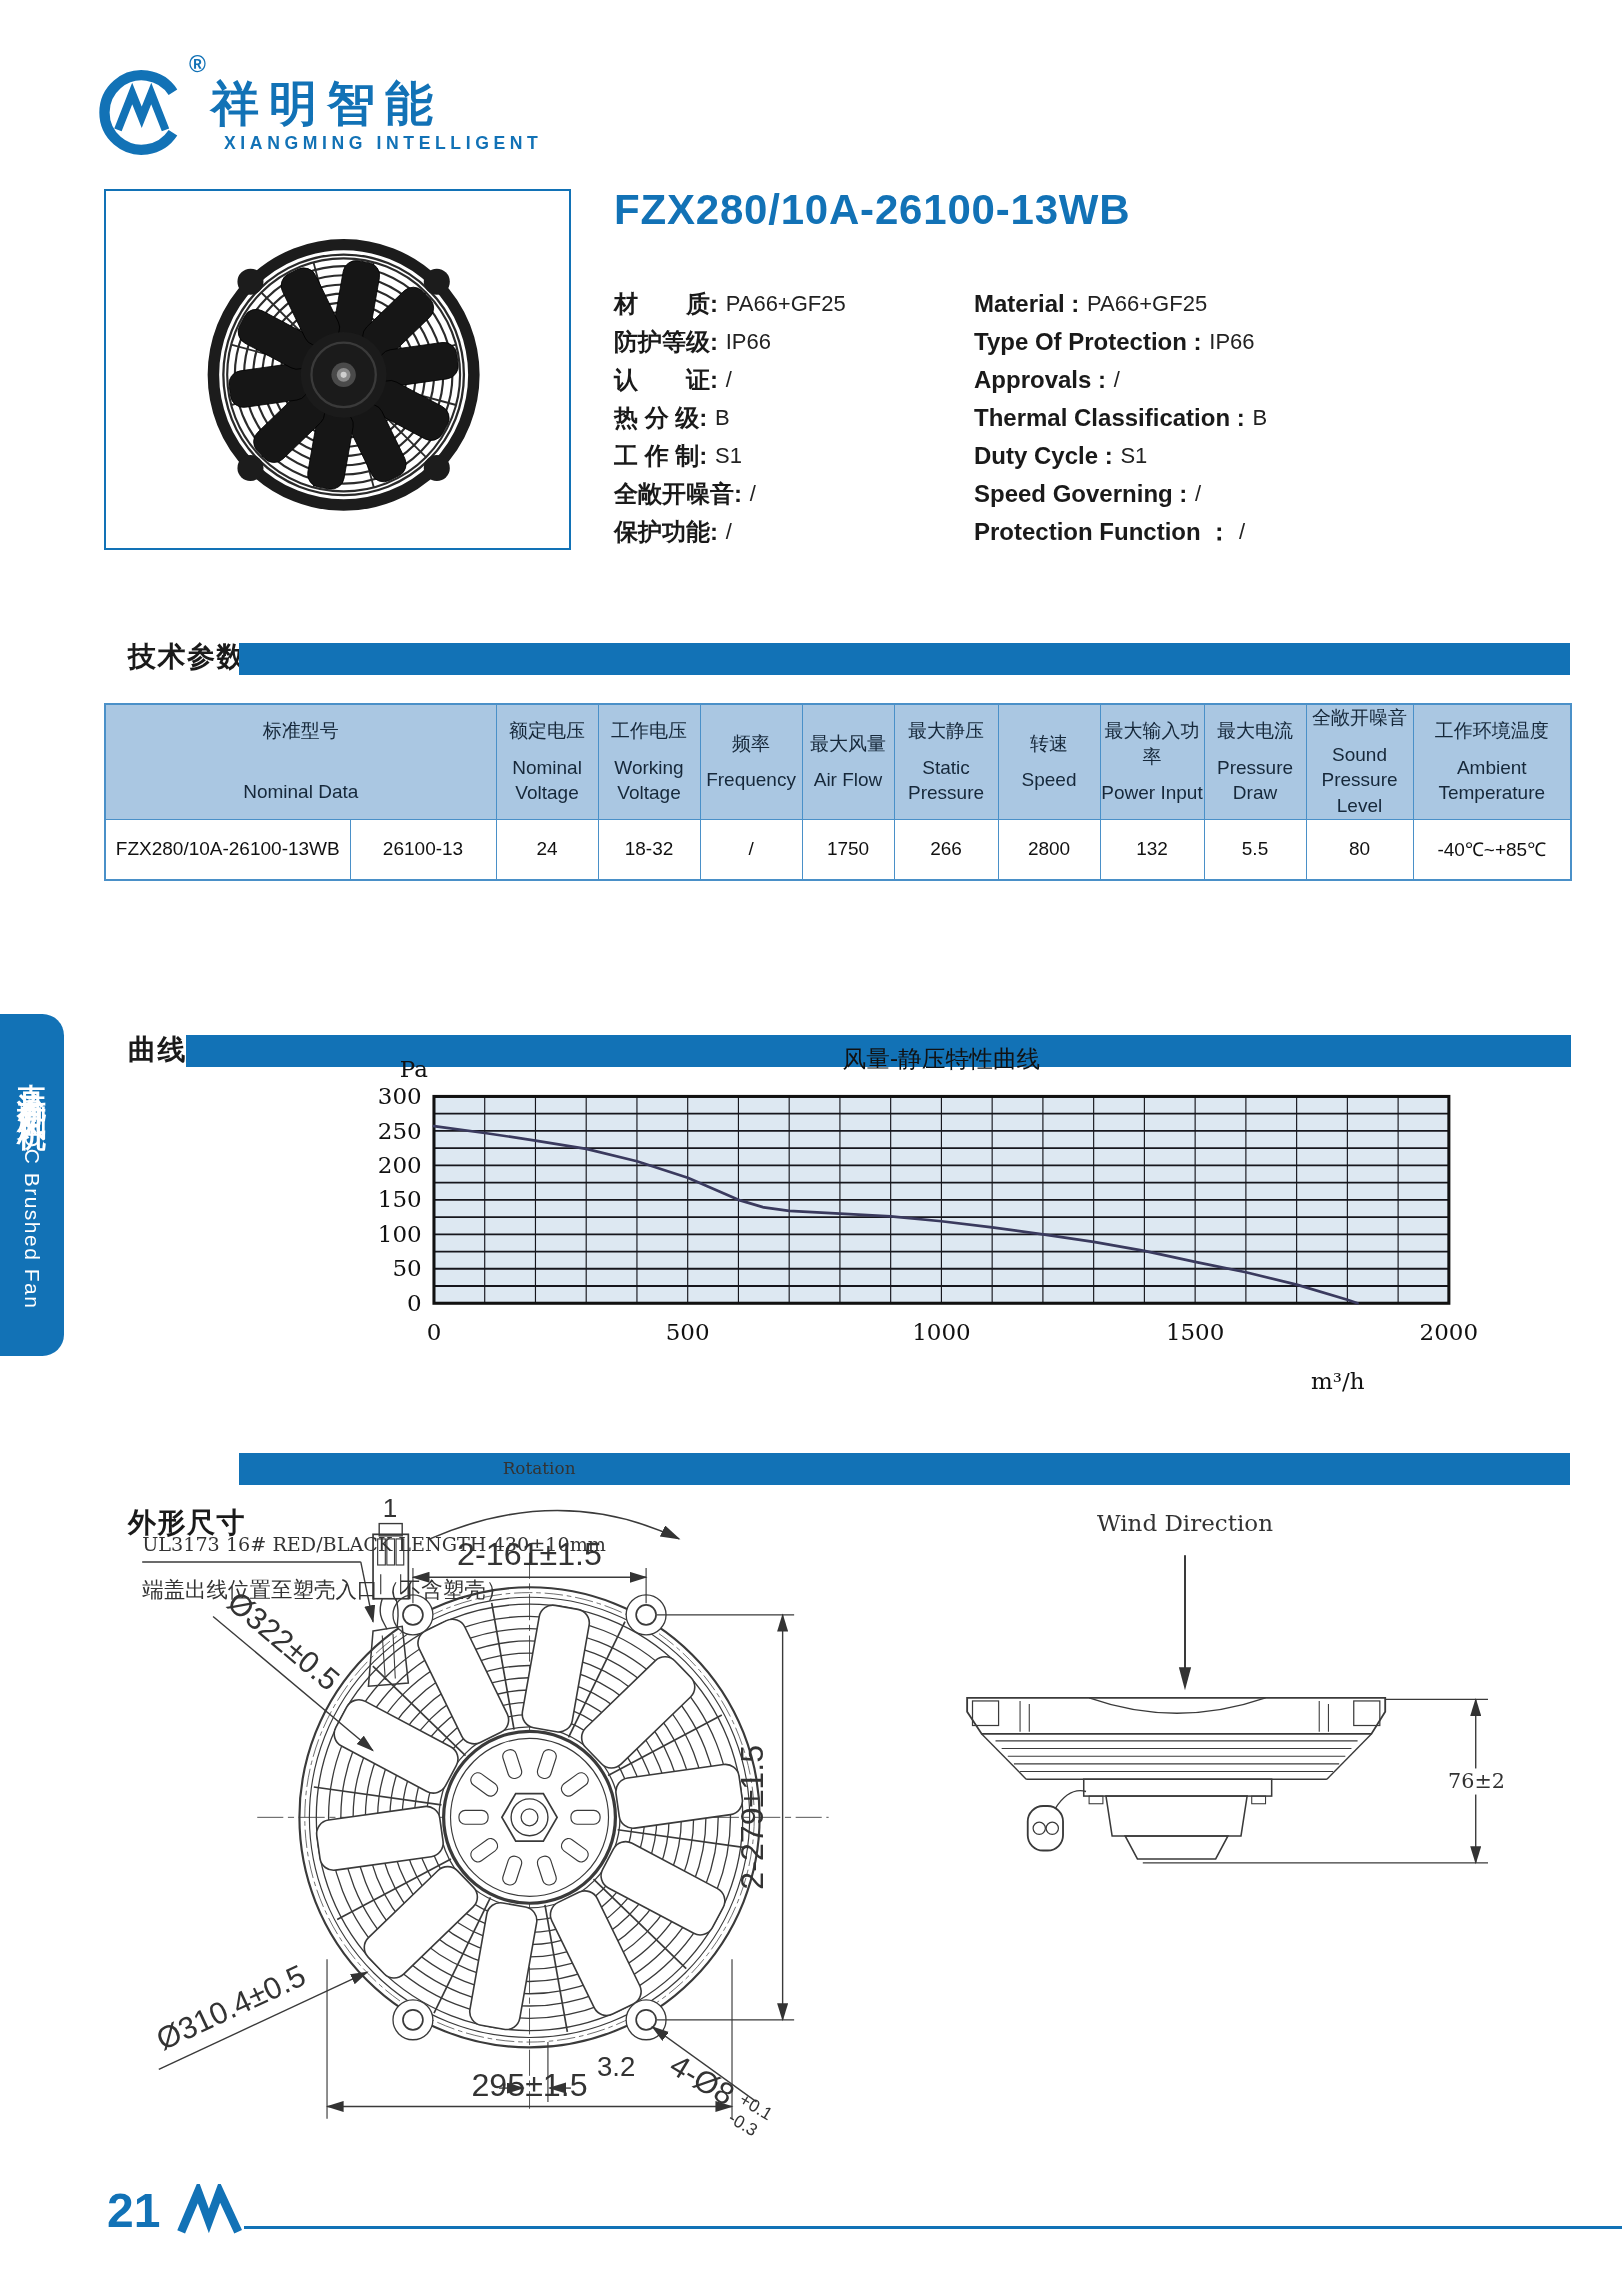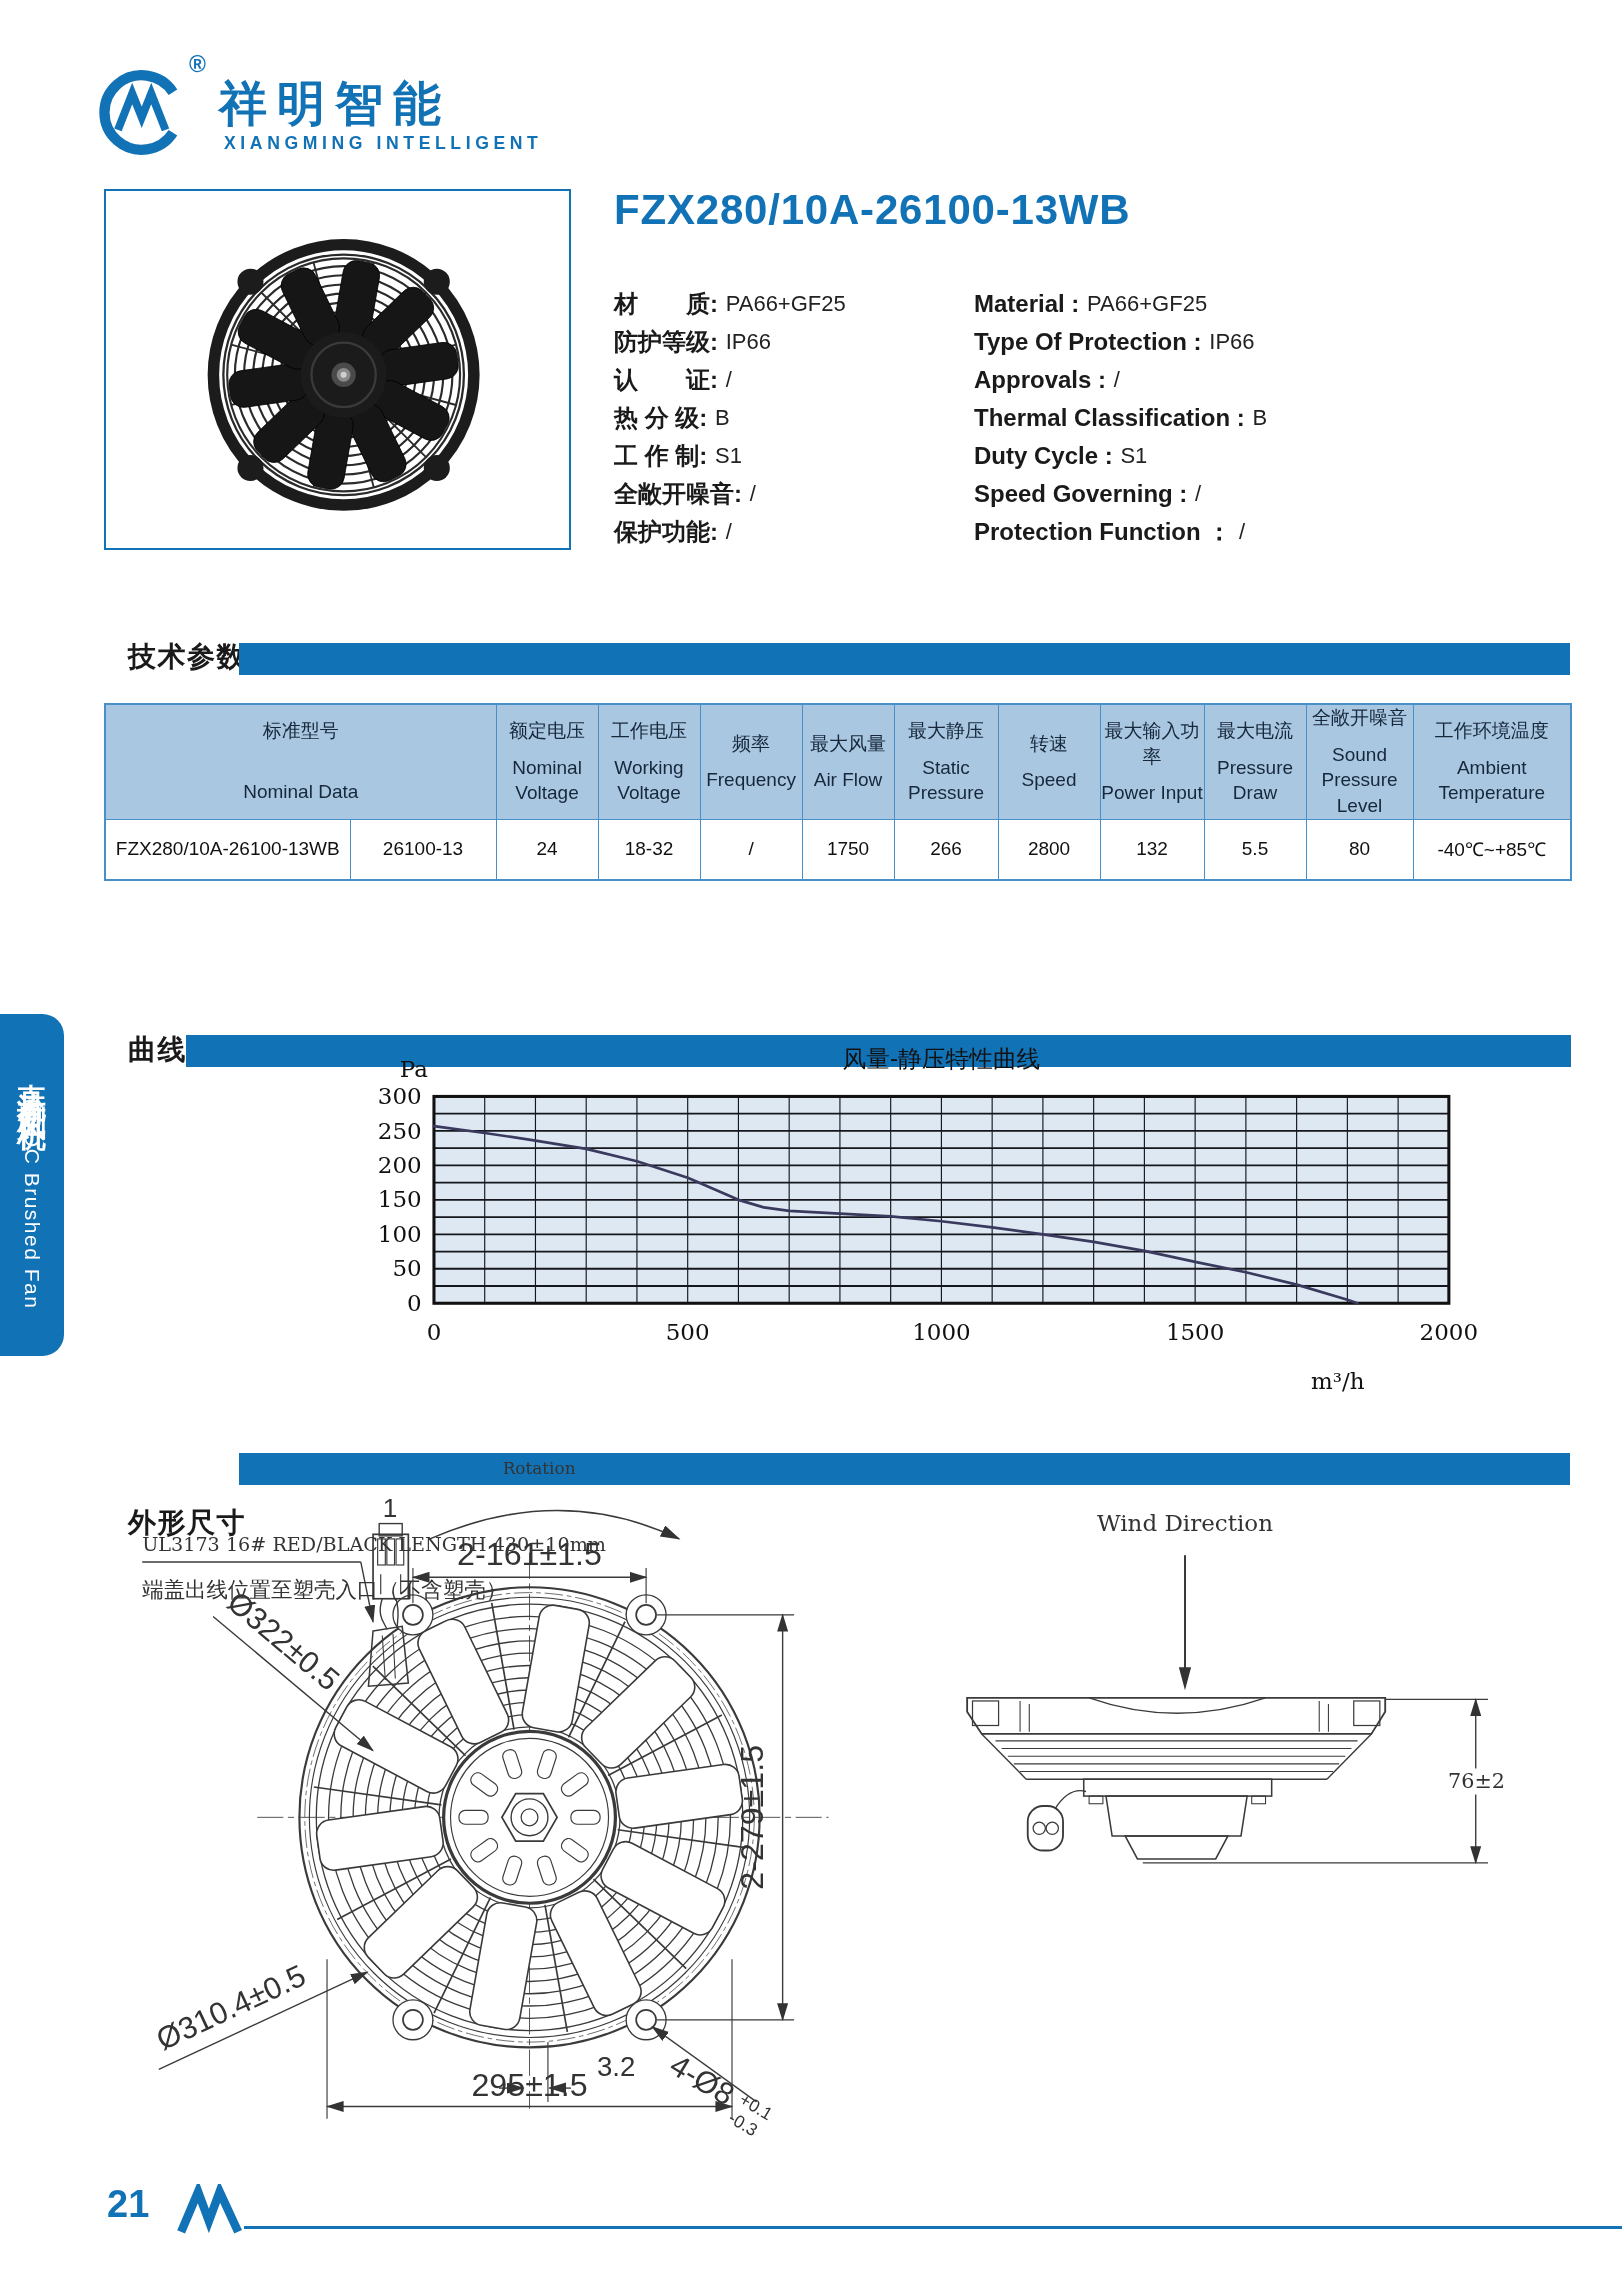--- a/index.html
+++ b/index.html
@@ -34,35 +34,35 @@
   .cad{font-family:"DejaVu Serif",serif;fill:#333;}
   .dim{font-family:"Liberation Sans",sans-serif;fill:#333;}
   line,path,circle,rect.ln,polygon.ln,polyline.ln{vector-effect:none;}
   
   .side-tab{background:#1272b6;border-radius:0 21.5px 21.5px 0;color:#fff;
             display:flex;align-items:center;justify-content:center;}
   .side-tab .vtxt{writing-mode:vertical-rl;text-orientation:mixed;}
   .side-tab .zh{font-size:29px;letter-spacing:7.7px;font-weight:bold;}
   .side-tab .en{font-size:21px;margin-top:26px;letter-spacing:1.5px;}
   
-  .pageno{font-size:38px;font-weight:bold;color:#1272b6;}
+  .pageno{font-size:48px;font-weight:bold;color:#1272b6;}
   .footer-rule{background:#1272b6;height:3.1px;}
 </style>
 </head>
 <body>
 
 <div class="page">
 
   <div class="abs" style="left:91px;top:51px;width:460px;height:115px;">
     <svg class="abs" style="left:0;top:6.1px;" width="107" height="107" viewBox="0 0 135 135">
       <path d="M103.4,44.4 A47,47 0 1 0 103.4,95.6" fill="none" stroke="#1272b6" stroke-width="13"></path>
       <path d="M34,92 L52,46 L64,76 L76,46 L94,92" fill="none" stroke="#1272b6" stroke-width="10" stroke-linejoin="miter"></path>
     </svg>
     <div class="abs" style="left:98px;top:0px;font-size:23px;color:#1272b6;font-weight:bold;">®</div>
-    <div class="abs logo-zh" style="left:128px;top:29px;">祥明智能</div>
+    <div class="abs logo-zh" style="left:120px;top:29px;">祥明智能</div>
     <div class="abs logo-en" style="left:133px;top:84px;">XIANGMING INTELLIGENT</div>
   </div>
 
   <div class="abs photo-box" style="left:104px;top:189px;width:463px;height:357px;">
     <svg width="463" height="357" viewBox="0 0 604 466">
       <g>
         <circle cx="310" cy="240" r="170" fill="none" stroke="#1c1c1c" stroke-width="15"></circle>
         <circle cx="310" cy="240" r="157" fill="none" stroke="#2a2a2a" stroke-width="3"></circle>
         <g fill="#1c1c1c">
           <g transform="rotate(45,310,240)">

